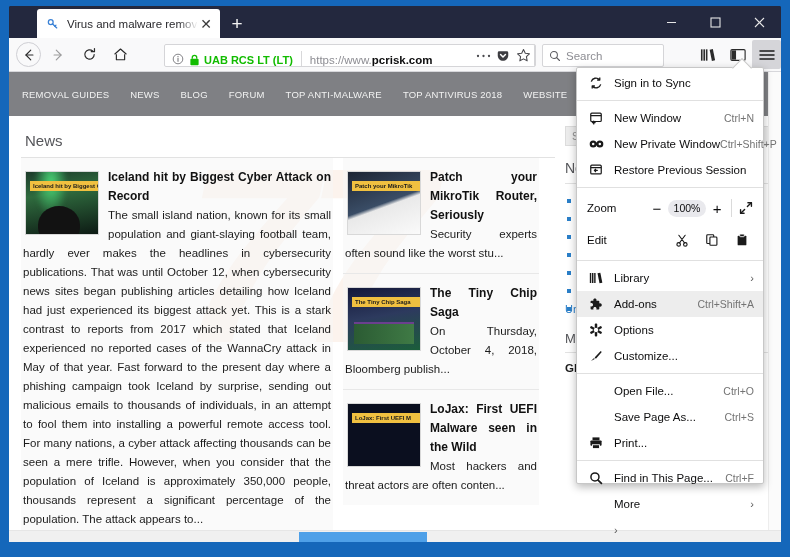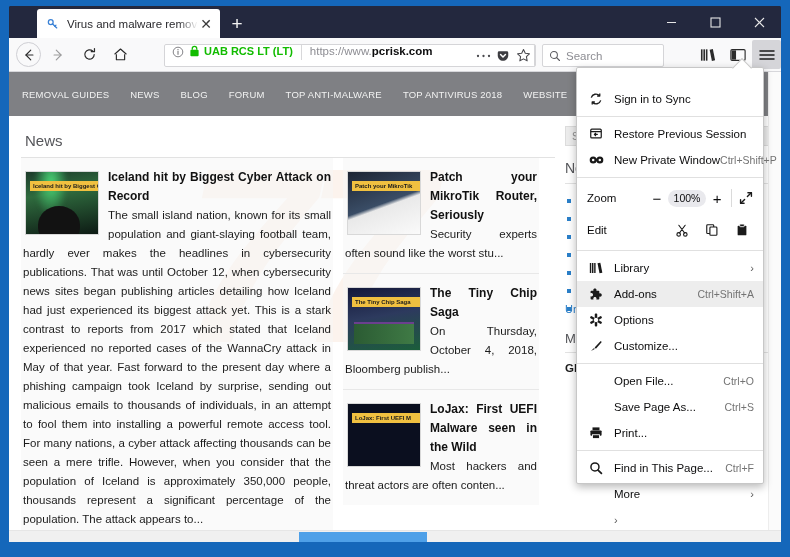--- a/index.html
+++ b/index.html
@@ -80,21 +80,21 @@
     border: 1px solid #cfcfd4; border-radius: 50%;
     width: 25px; height: 25px; margin-left: 7px;
   }
   .navbtn.dim { opacity: .45; }
   .urlbar {
     position: absolute; left: 155px; top: 6px;
     width: 372px; height: 23px;
     background: #fff;
     border: 1px solid #d5d5d8;
     border-radius: 2px;
-    display: flex; align-items: flex-start;
+    display: flex; align-items: flex-end;
     padding: 0 4px 0 6px;
   }
   .url-info { width: 14px; height: 14px; margin-right: 4px; flex:0 0 14px;
               display:flex;align-items:center;justify-content:center; cursor:pointer;}
   .url-lock { margin-right: 4px; display:flex;align-items:center; }
   .url-org { font-size: 11px; color: #12bc00; font-weight: 600; white-space: nowrap; }
   .url-sep { width: 1px; height: 15px; background: #d8d8da; margin: 0 8px; }
   .url-text { font-size: 11.5px; color: #8d8d93; white-space: nowrap; }
   .url-text b { color: #0c0c0d; font-weight: 700; }
   .url-right { margin-left: auto; display: flex; align-items: center; }
@@ -236,21 +236,21 @@
     position: absolute; left: 290px; top: 1px; width: 128px; height: 10px;
     background: #4ea0e8;
   }
   
   .menu {
     position: absolute; left: 567px; top: 61px; width: 188px; height: 417px;
     background: #ffffff;
     border: 1px solid #c7c7c7;
     box-shadow: 0 3px 9px rgba(0,0,0,.28);
     border-radius: 2px;
-    padding: 18px 0 4px 0;
+    padding: 2px 0 4px 0;
     z-index: 50;
   }
   .menu::before {
     content: ''; position: absolute; right: 14px; top: -7px;
     width: 13px; height: 13px; background: #fff;
     border-left: 1px solid #c7c7c7; border-top: 1px solid #c7c7c7;
     transform: rotate(45deg);
   }
   .mi {
     height: 26px; display: flex; align-items: center;
@@ -543,44 +543,55 @@
           <path d="M13.4 9.6A5.5 5.5 0 0 1 4 11.7" fill="none" stroke="#1a1a1a" stroke-width="1.5"></path>
           <path d="M12.3 1.6v3h-3" fill="none" stroke="#1a1a1a" stroke-width="1.5" stroke-linejoin="round"></path>
           <path d="M3.7 14.4v-3h3" fill="none" stroke="#1a1a1a" stroke-width="1.5" stroke-linejoin="round"></path>
         </svg>
       </span>
       <span class="mlbl">Sign in to Sync</span>
     </div>
 
     <div class="msep"></div>
 
-
-    <div class="mi">
-      <span class="mico">
-        <svg width="14" height="14" viewBox="0 0 16 16">
-          <rect x="2" y="2.5" width="12" height="10" rx="1.2" fill="none" stroke="#1a1a1a" stroke-width="1.4"></rect>
+    <div class="mi">
+      <span class="mico">
+        <svg width="14" height="14" viewBox="0 0 16 16">
+          <rect x="2" y="2.5" width="12" height="9.5" rx="1.2" fill="none" stroke="#1a1a1a" stroke-width="1.4"></rect>
           <path d="M2 5.3h12" stroke="#1a1a1a" stroke-width="1.4"></path>
-          <path d="M9.5 8.5 L6.2 8.5 M7.6 7 L6.1 8.5 L7.6 10" fill="none" stroke="#1a1a1a" stroke-width="1.3" stroke-linecap="round" stroke-linejoin="round"></path>
-        </svg>
-      </span>
-      <span class="mlbl">Restore Previous Session</span>
+          <path d="M5.4 11.6v3.2M3.8 13.2h3.2" stroke="#1a1a1a" stroke-width="1.5" stroke-linecap="round"></path>
+        </svg>
+      </span>
+      <span class="mlbl">New Window</span>
+      <span class="msc">Ctrl+N</span>
     </div>
 
     <div class="mi">
       <span class="mico">
         <svg width="15" height="12" viewBox="0 0 18 12">
           <circle cx="5" cy="6" r="4.2" fill="#1a1a1a"></circle>
           <circle cx="13" cy="6" r="4.2" fill="#1a1a1a"></circle>
           <rect x="5" y="4.4" width="8" height="3.2" fill="#1a1a1a"></rect>
           <circle cx="5" cy="6" r="1.5" fill="#fff"></circle>
           <circle cx="13" cy="6" r="1.5" fill="#fff"></circle>
         </svg>
       </span>
       <span class="mlbl">New Private Window</span>
       <span class="msc">Ctrl+Shift+P</span>
+    </div>
+
+    <div class="mi">
+      <span class="mico">
+        <svg width="14" height="14" viewBox="0 0 16 16">
+          <rect x="2" y="2.5" width="12" height="10" rx="1.2" fill="none" stroke="#1a1a1a" stroke-width="1.4"></rect>
+          <path d="M2 5.3h12" stroke="#1a1a1a" stroke-width="1.4"></path>
+          <path d="M9.5 8.5 L6.2 8.5 M7.6 7 L6.1 8.5 L7.6 10" fill="none" stroke="#1a1a1a" stroke-width="1.3" stroke-linecap="round" stroke-linejoin="round"></path>
+        </svg>
+      </span>
+      <span class="mlbl">Restore Previous Session</span>
     </div>
 
     <div class="msep"></div>
 
     <div class="mrow">
       <span class="lbl">Zoom</span>
       <span class="zbtn">−</span>
       <span class="zval">100%</span>
       <span class="zbtn">+</span>
       <span class="zdiv"></span>

